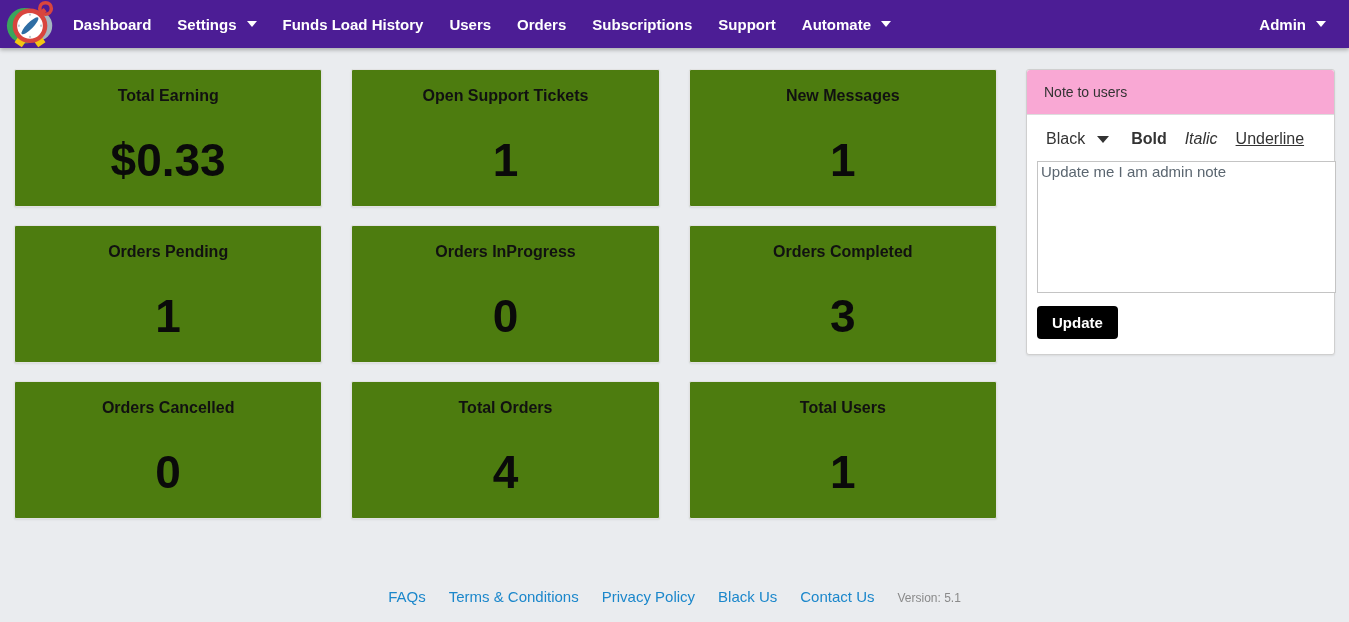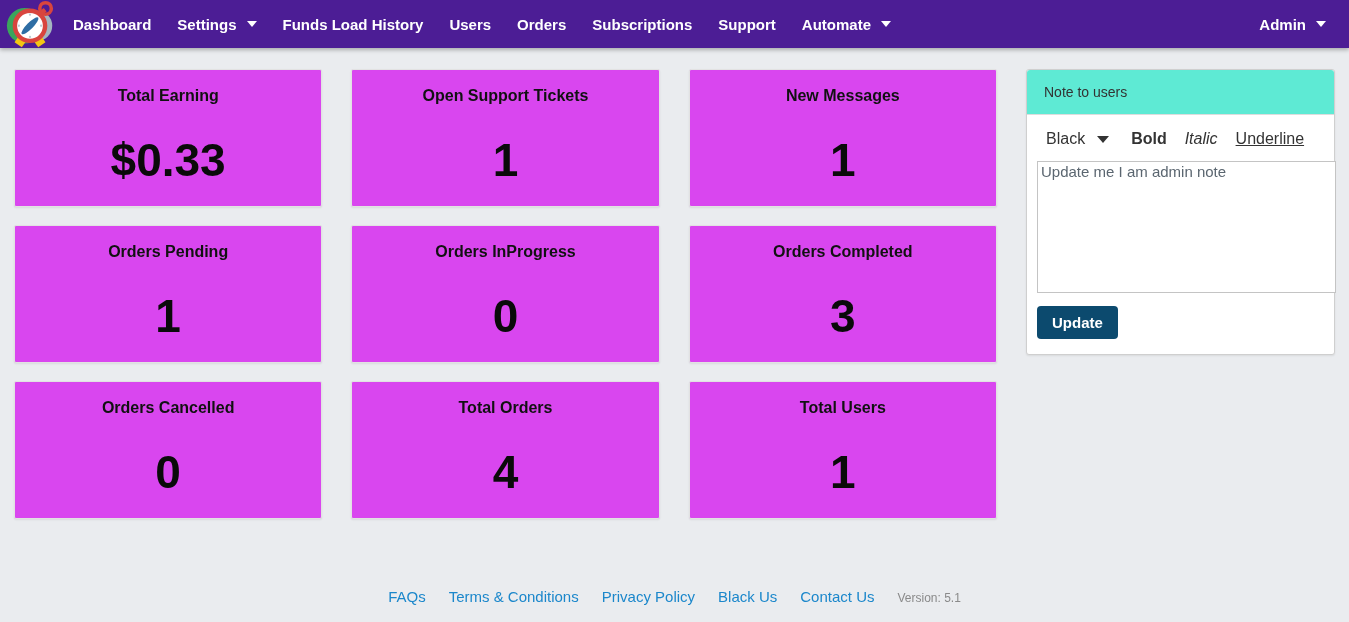--- a/index.html
+++ b/index.html
@@ -53,42 +53,42 @@
     padding: 21px 14px 0 14px;
   }
   .cards-grid {
     width: 983px;
     display: grid;
     grid-template-columns: repeat(3, 1fr);
     column-gap: 29px;
     row-gap: 18px;
   }
   .card {
-    background: #d946ef;
+    background: #4d7c0f;
     border: 1px solid #e2e2e2;
     border-radius: 2px;
     box-shadow: 0 1px 2px rgba(0,0,0,0.08);
     height: 138px;
     text-align: center;
     padding-top: 15px;
   }
   .card-title { font-size: 16px; font-weight: 700; color: #111; line-height: 21px; }
   .card-value { font-size: 46px; font-weight: 700; color: #0a0a0a; margin-top: 30px; line-height: 48px; }
 
   
   .note-panel {
     width: 309px;
     margin-left: 29px;
     background: #fff;
     border: 1px solid #cfcfcf;
     border-radius: 3px;
     box-shadow: 0 1px 2px rgba(0,0,0,0.08);
   }
   .note-header {
-    background: #5eead4;
+    background: #f9a8d4;
     border-bottom: 1px solid #ddd;
     border-radius: 3px 3px 0 0;
     padding: 14px 17px;
     font-size: 14px;
     color: #333;
   }
   .note-toolbar {
     display: flex;
     align-items: center;
     padding: 15px 17px 13px 19px;
@@ -110,21 +110,21 @@
     font-family: "Liberation Sans", sans-serif;
     font-size: 15px;
     color: #5b6670;
     padding: 1px 3px;
     resize: none;
     outline: none;
     line-height: 1.25;
   }
   .update-btn {
     margin: 13px 10px 15px 10px;
-    background: #0c4a6e;
+    background: #000000;
     color: #fff;
     border: none;
     border-radius: 4px;
     font-family: "Liberation Sans", sans-serif;
     font-size: 15px;
     font-weight: 700;
     padding: 8px 15px;
     cursor: pointer;
   }
 

